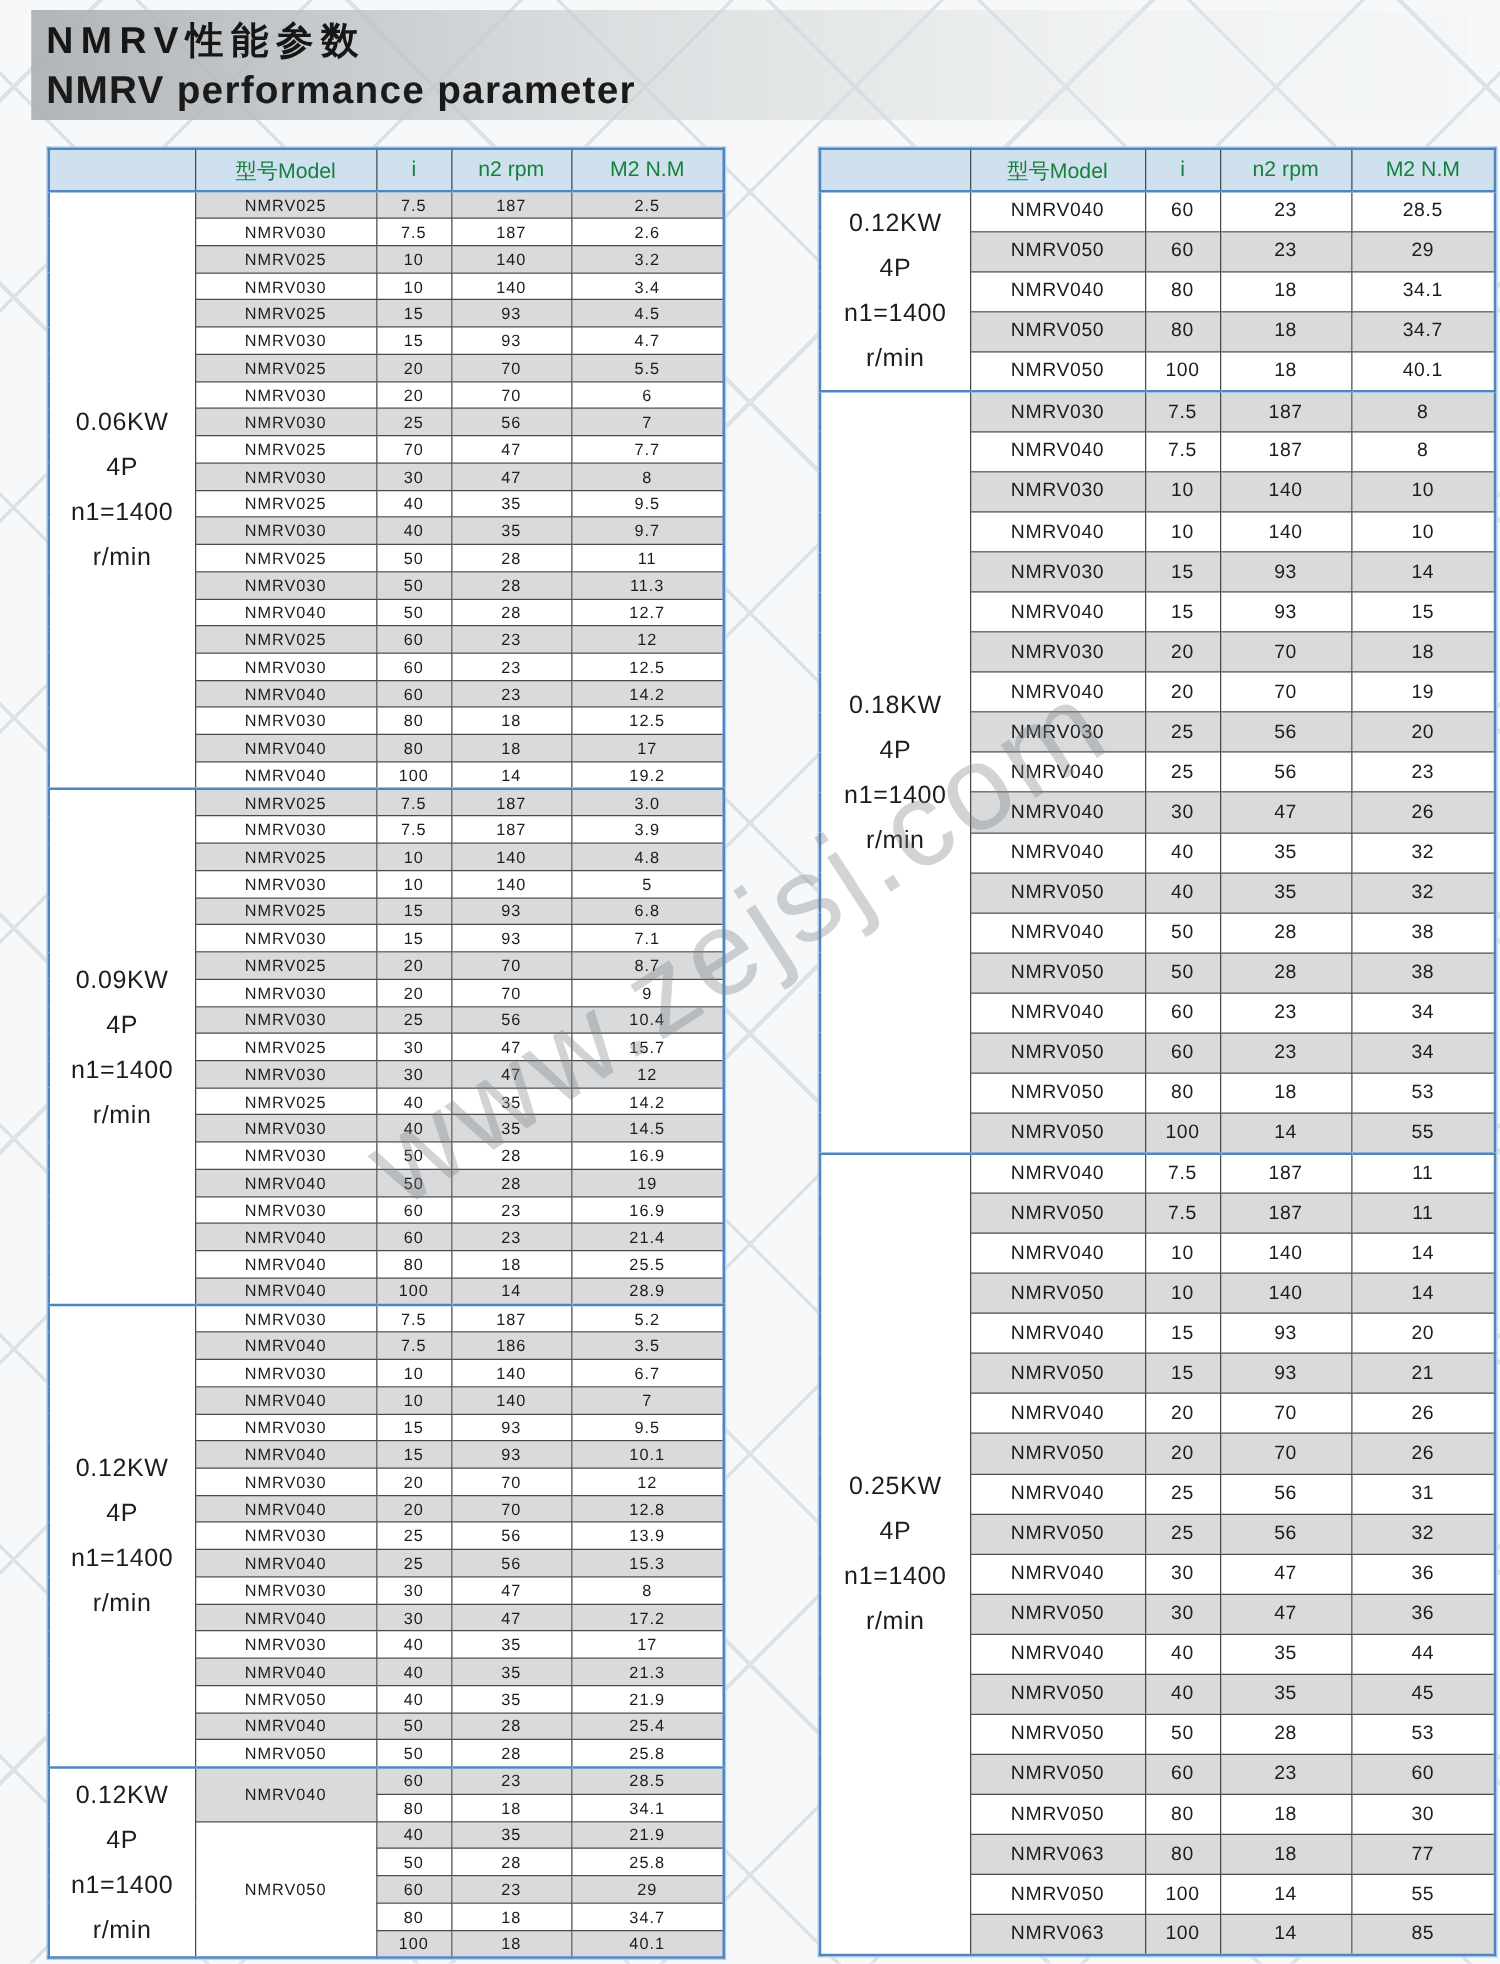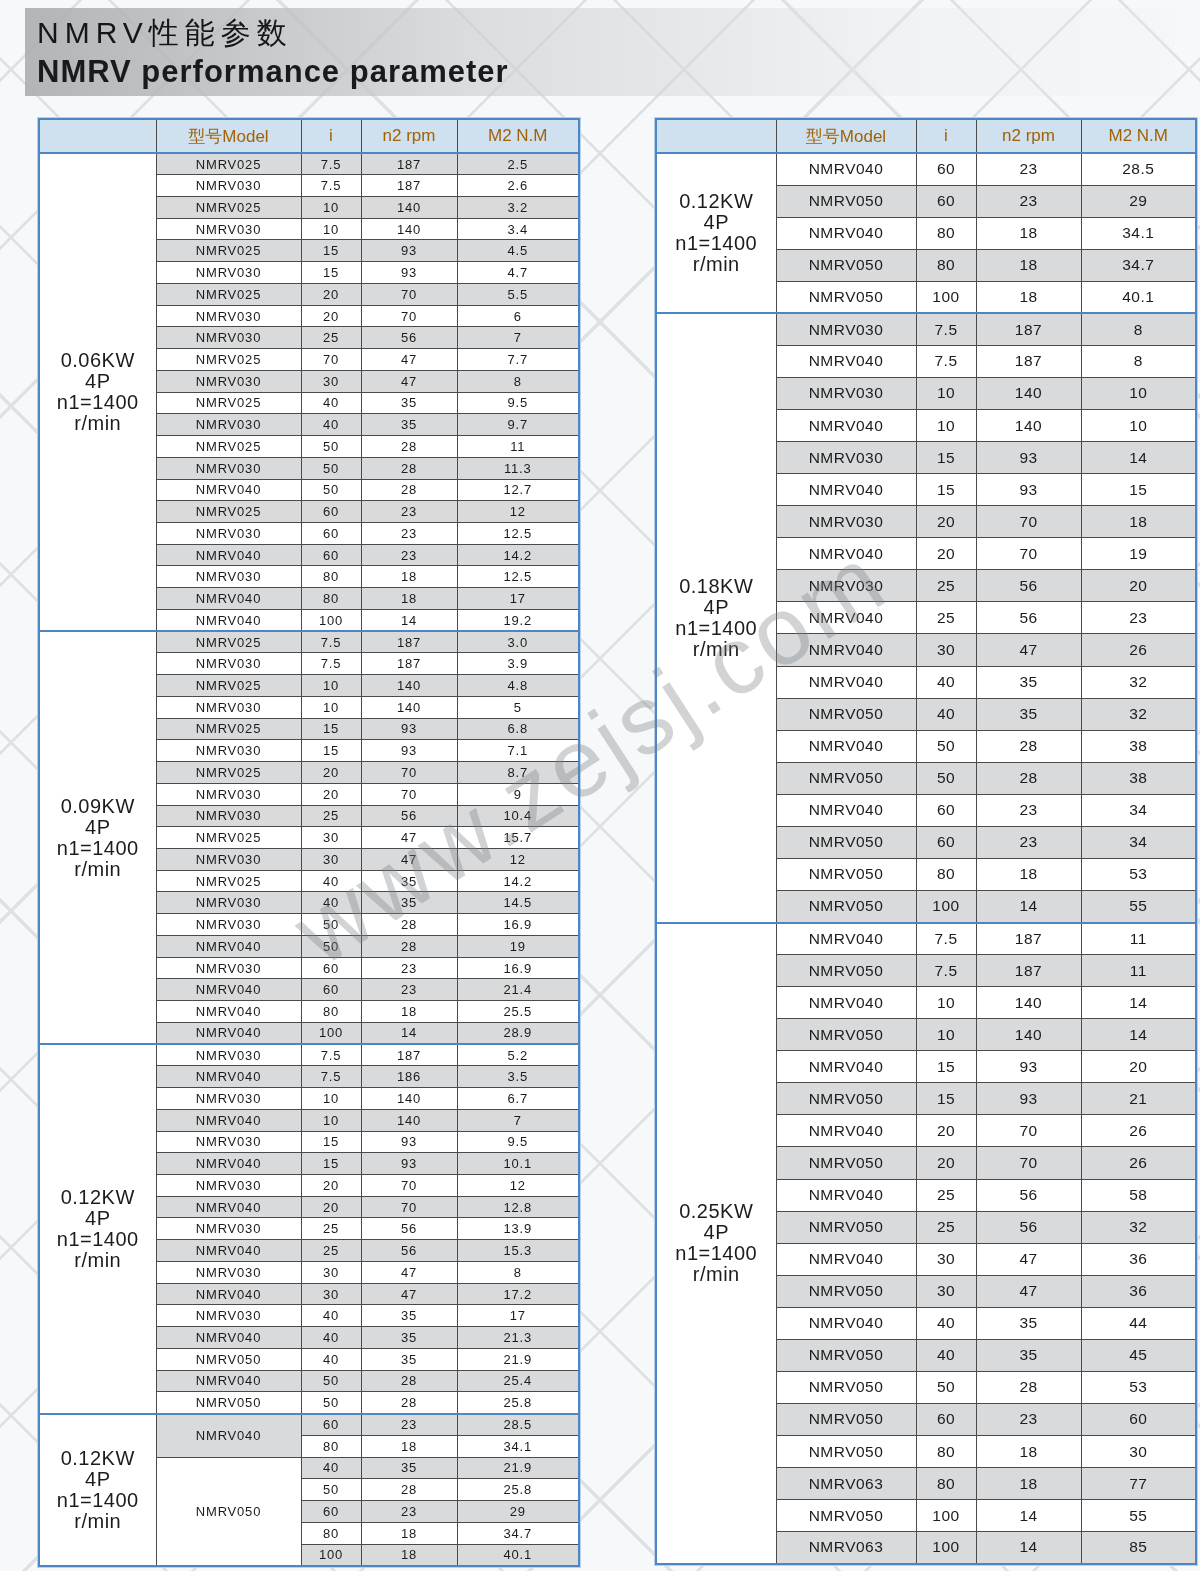--- a/index.html
+++ b/index.html
@@ -19,43 +19,43 @@
     position:absolute;inset:0;z-index:0;pointer-events:none;
     background-image:
       repeating-linear-gradient(45deg,transparent 0 116px,#dde2e6 116px 119px),
       repeating-linear-gradient(-45deg,transparent 0 116px,#dde2e6 116px 119px);
   }
   .banner{
     position:absolute;left:25px;top:8px;width:1150px;height:88px;z-index:1;
     background:linear-gradient(90deg,rgba(172,176,179,0.92) 0%,rgba(205,208,210,0.65) 40%,rgba(228,231,232,0.35) 75%,rgba(236,238,239,0.18) 100%);
     padding:6px 0 0 12px;
   }
-  .t-zh{font-size:30px;font-weight:400;letter-spacing:6px;line-height:38px;color:#161616;}
+  .t-zh{font-size:30px;font-weight:700;letter-spacing:6px;line-height:38px;color:#161616;}
   .t-en{font-size:31px;font-weight:700;letter-spacing:1px;line-height:40px;color:#1a1a1a;}
   table.ptable{
     position:absolute;z-index:2;border-collapse:collapse;table-layout:fixed;
     background:#fff;border:2px solid var(--blue);
     box-shadow:0 0 0 1px #b9d2ea;
   }
   table.left{left:38px;top:118px;width:540px;}
   table.right{left:655px;top:118px;width:540px;}
   .ptable th{
-    background:var(--hdr);font-size:17px;font-weight:400;color:#a16207;
+    background:var(--hdr);font-size:17px;font-weight:400;color:#15803d;
     height:34px;border:1px solid #4a4a4a;border-bottom:2px solid var(--blue);
     text-align:center;vertical-align:middle;padding:0;
   }
   .ptable td{
     border:1px solid #4a4a4a;text-align:center;vertical-align:middle;
     padding:0;background:#fff;overflow:hidden;white-space:nowrap;
   }
   table.left td{height:21.74px;font-size:13px;letter-spacing:0.8px;}
   table.right td{height:32.07px;font-size:15.5px;letter-spacing:0.5px;}
   .ptable td.group{
     background:#fff !important;font-size:20px;letter-spacing:0.5px;
-    line-height:21px;white-space:pre-line;border-top:2px solid var(--blue);
+    line-height:36px;white-space:pre-line;border-top:2px solid var(--blue);
   }
   tr.shade td:not(.group):not(.merged){background:var(--stripe);}
   td.merged{background:#fff;}
   td.merged.shade{background:var(--stripe);}
   tr.sec-start td{border-top:2px solid var(--blue);}
   .watermark{
     position:absolute;left:210px;top:700px;width:760px;z-index:3;
     transform:rotate(-33deg);transform-origin:center;
     font-size:96px;letter-spacing:4px;color:#7d8287;opacity:0.35;
     text-align:center;pointer-events:none;white-space:nowrap;
@@ -712,21 +712,21 @@
       <tr class="shade">
         <td>NMRV050</td>
         <td>20</td>
         <td>70</td>
         <td>26</td>
       </tr>
       <tr>
         <td>NMRV040</td>
         <td>25</td>
         <td>56</td>
-        <td>58</td>
+        <td>31</td>
       </tr>
       <tr class="shade">
         <td>NMRV050</td>
         <td>25</td>
         <td>56</td>
         <td>32</td>
       </tr>
       <tr>
         <td>NMRV040</td>
         <td>30</td>

